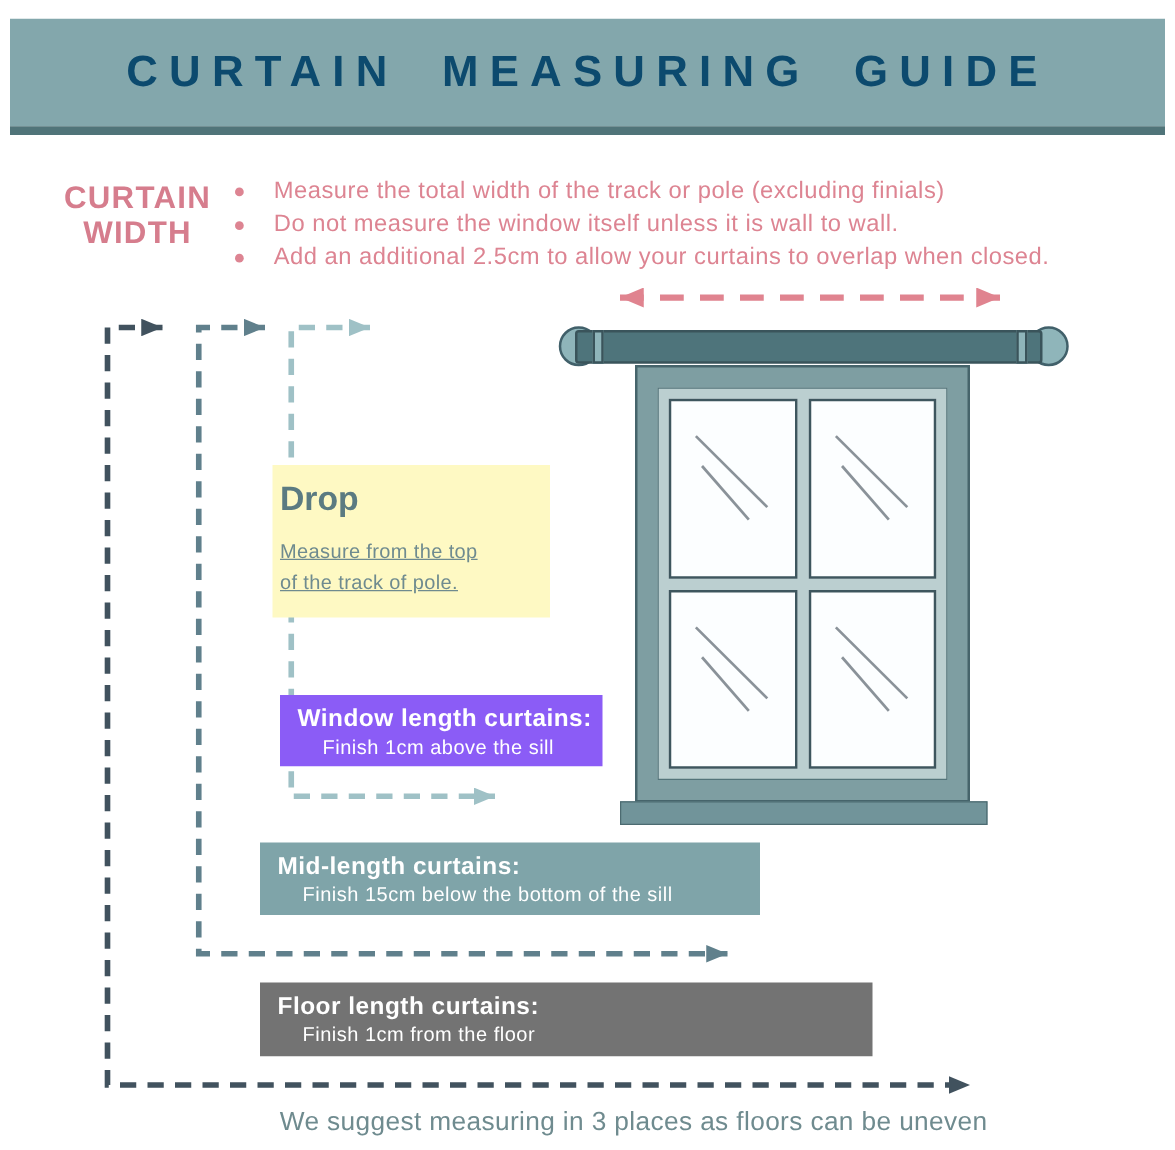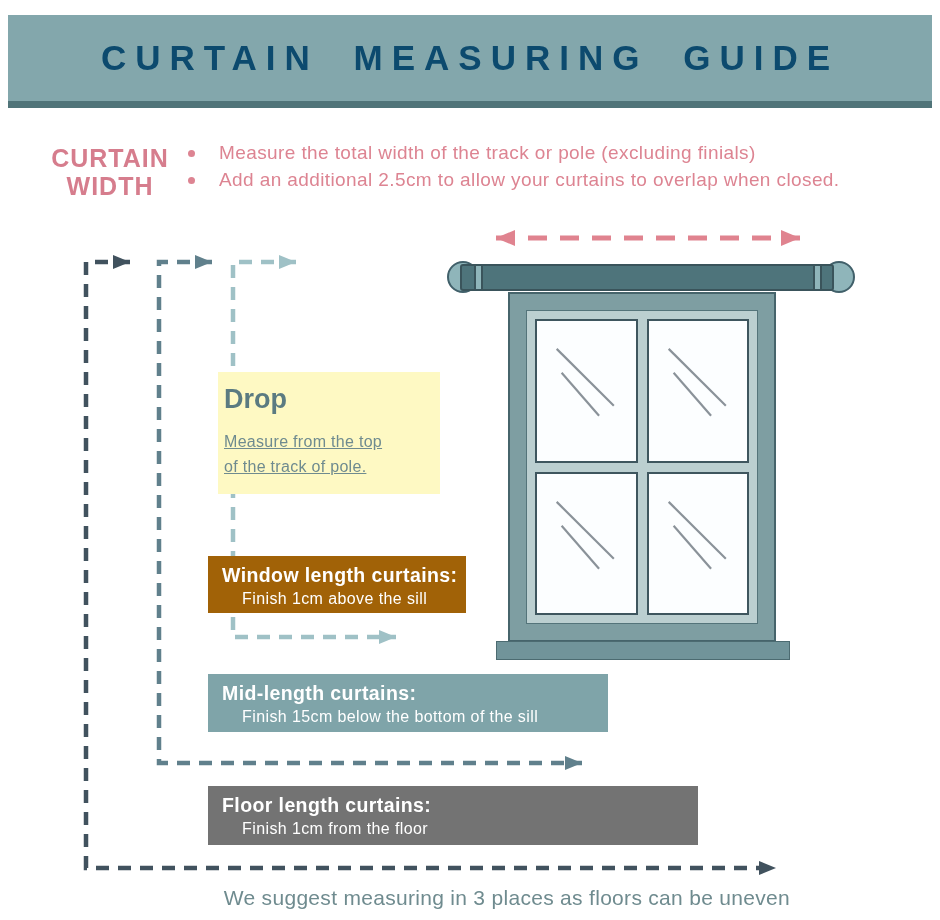--- a/index.html
+++ b/index.html
@@ -76,21 +76,21 @@
   }
   .drop-heading{color:#5b7b81;font-size:27px;font-weight:bold;margin:12px 0 0 6px;}
   .drop-desc{color:#6f8b8f;font-size:16px;line-height:25px;margin:14px 0 0 6px;letter-spacing:0.3px;text-decoration:underline;}
   
   .len-box{
     position:absolute;color:#ffffff;z-index:2;box-sizing:border-box;
     padding:8px 0 0 14px;
   }
   .len-box .t{font-size:19.5px;font-weight:bold;letter-spacing:0.4px;line-height:23px;}
   .len-box .d{font-size:16px;letter-spacing:0.4px;line-height:23px;margin-left:20px;}
-  .len-box.window{left:208px;top:556px;width:258px;height:57px;background:#a16207;}
+  .len-box.window{left:224px;top:556px;width:258px;height:57px;background:#8b5cf6;}
   .len-box.mid{left:208px;top:674px;width:400px;height:58px;background:#7fa4a9;}
   .len-box.floor{left:208px;top:786px;width:490px;height:59px;background:#737373;}
   
   .footer-note{
     position:absolute;left:0;top:886px;width:768px;text-align:right;
     color:#6f8b8f;font-size:21px;letter-spacing:0.3px;z-index:2;margin-left:22px;
   }
 </style>
 </head>
 <body>
@@ -104,20 +104,24 @@
 
   <div class="cw-heading">
     <div>CURTAIN</div>
     <div>WIDTH</div>
   </div>
 
   <div class="bullets">
     <div class="bullet-row">
       <div class="bullet-dot"></div>
       <div class="bullet-text">Measure the total width of the track or pole (excluding finials)</div>
+    </div>
+    <div class="bullet-row">
+      <div class="bullet-dot"></div>
+      <div class="bullet-text">Do not measure the window itself unless it is wall to wall.</div>
     </div>
     <div class="bullet-row">
       <div class="bullet-dot"></div>
       <div class="bullet-text">Add an additional 2.5cm to allow your curtains to overlap when closed.</div>
     </div>
   </div>
 
   <svg id="arrows" width="940" height="920" viewBox="0 0 940 920">
     <defs>
       <marker id="ah-pink" markerUnits="userSpaceOnUse" markerWidth="22" markerHeight="16" refX="19" refY="8" orient="auto-start-reverse">

